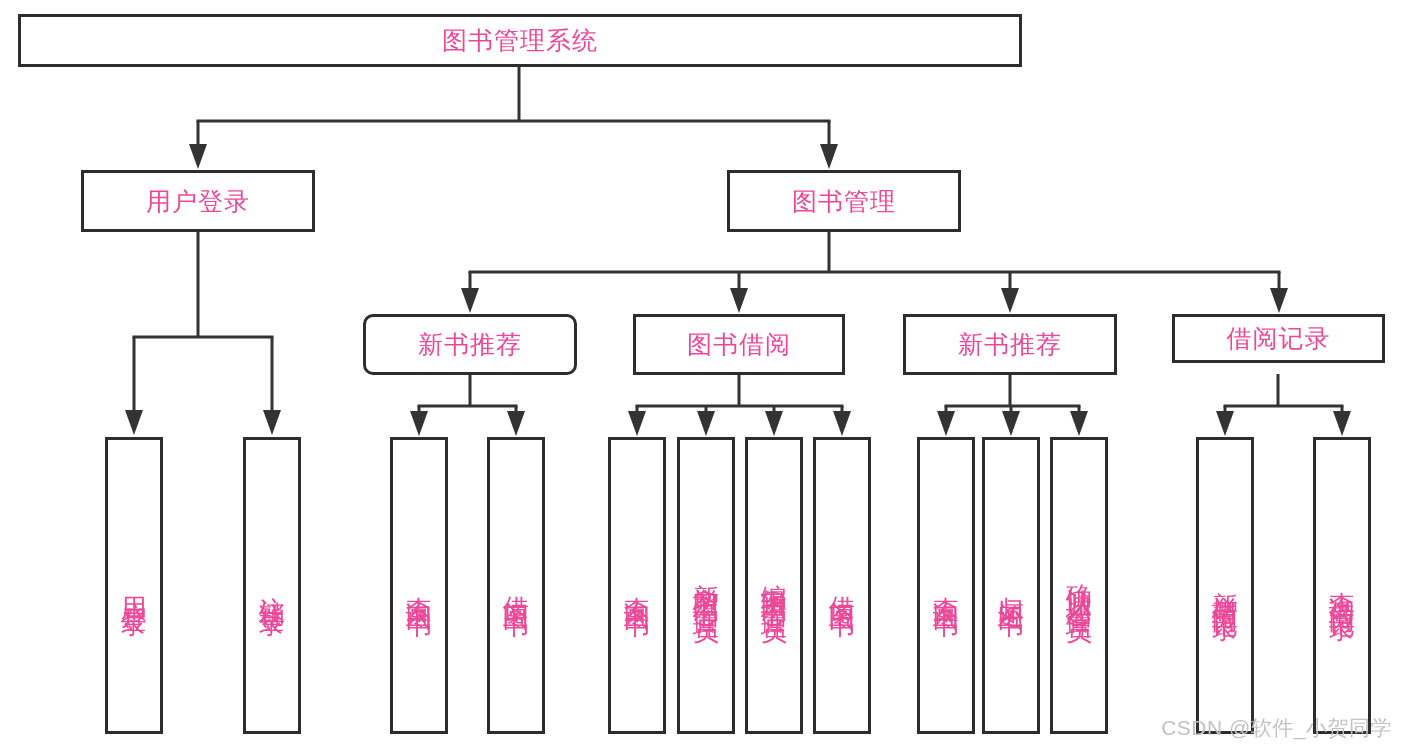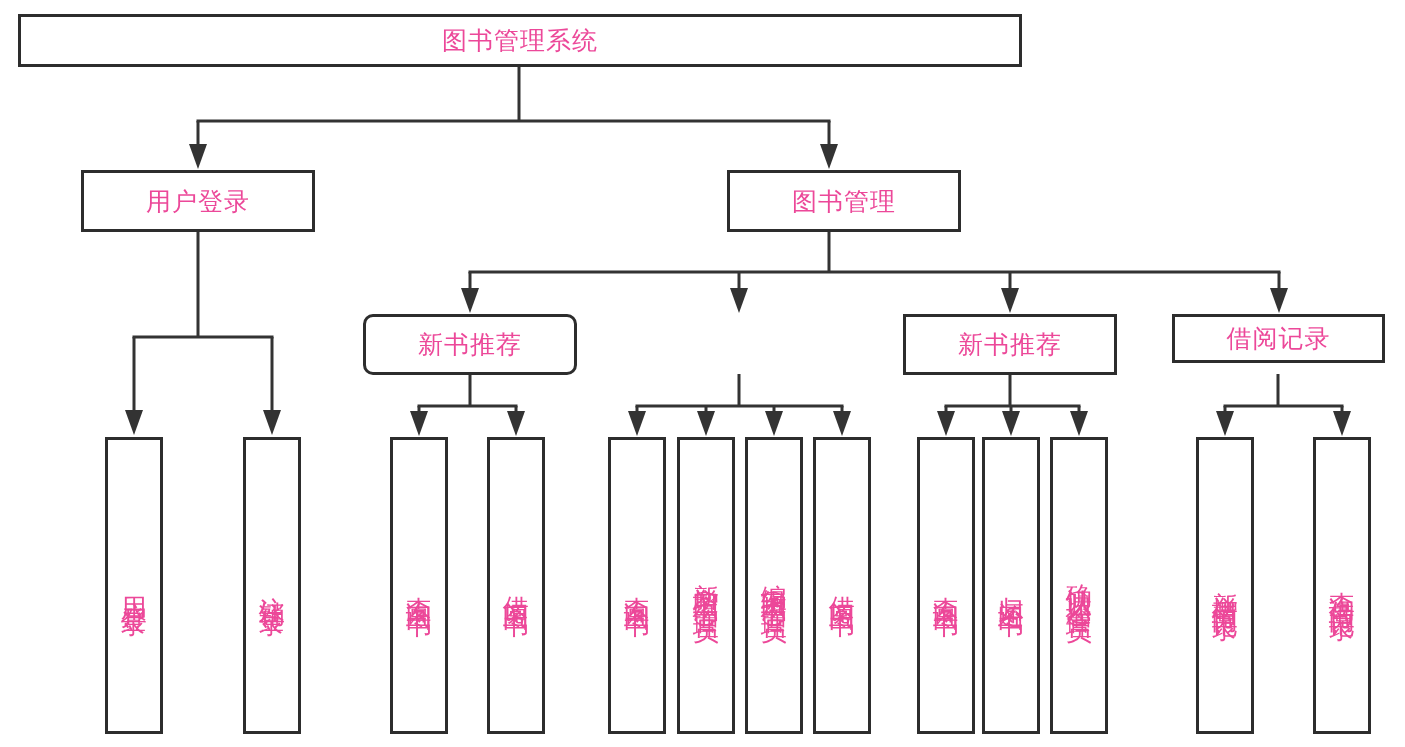--- a/index.html
+++ b/index.html
@@ -101,20 +101,21 @@
     <line x1="1225" y1="406" x2="1225" y2="411" stroke="#333333" stroke-width="3" marker-end="url(#arw)"></line>
     <line x1="1342" y1="406" x2="1342" y2="411" stroke="#333333" stroke-width="3" marker-end="url(#arw)"></line>
   </svg>
 
   <div class="box h" style="left:18px; top:14px; width:1004px; height:53px;">图书管理系统</div>
 
   <div class="box h" style="left:81px; top:170px; width:234px; height:62px;">用户登录</div>
   <div class="box h" style="left:727px; top:170px; width:234px; height:62px;">图书管理</div>
 
   <div class="box h" style="left:363px; top:314px; width:214px; height:61px;border-radius:10px;">新书推荐</div>
+  <div class="box h" style="left:633px; top:314px; width:212px; height:61px;">图书借阅</div>
   <div class="box h" style="left:903px; top:314px; width:214px; height:61px;">新书推荐</div>
   <div class="box h" style="left:1172px; top:314px; width:213px; height:49px;">借阅记录</div>
 
   <div class="box v" style="left:105px; top:437px; width:58px; height:297px;">用户登录</div>
   <div class="box v" style="left:243px; top:437px; width:58px; height:297px;">注销登录</div>
 
   <div class="box v" style="left:390px; top:437px; width:58px; height:297px;">查询图书</div>
   <div class="box v" style="left:487px; top:437px; width:58px; height:297px;">借阅图书</div>
 
   <div class="box v" style="left:608px; top:437px; width:58px; height:297px;">查询图书</div>
@@ -122,14 +123,15 @@
   <div class="box v" style="left:745px; top:437px; width:58px; height:297px;">编辑图书（管理员）</div>
   <div class="box v" style="left:813px; top:437px; width:58px; height:297px;">借阅图书</div>
 
   <div class="box v" style="left:917px; top:437px; width:58px; height:297px;">查询图书</div>
   <div class="box v" style="left:982px; top:437px; width:58px; height:297px;">归还图书</div>
   <div class="box v" style="left:1050px; top:437px; width:58px; height:297px;">确认归还（管理员）</div>
 
   <div class="box v" style="left:1196px; top:437px; width:58px; height:297px;">新增借阅记录</div>
   <div class="box v" style="left:1313px; top:437px; width:58px; height:297px;">查询借阅记录</div>
 
+  <div class="watermark">CSDN @软件_小贺同学</div>
 
 </div>
 
 </body></html>

